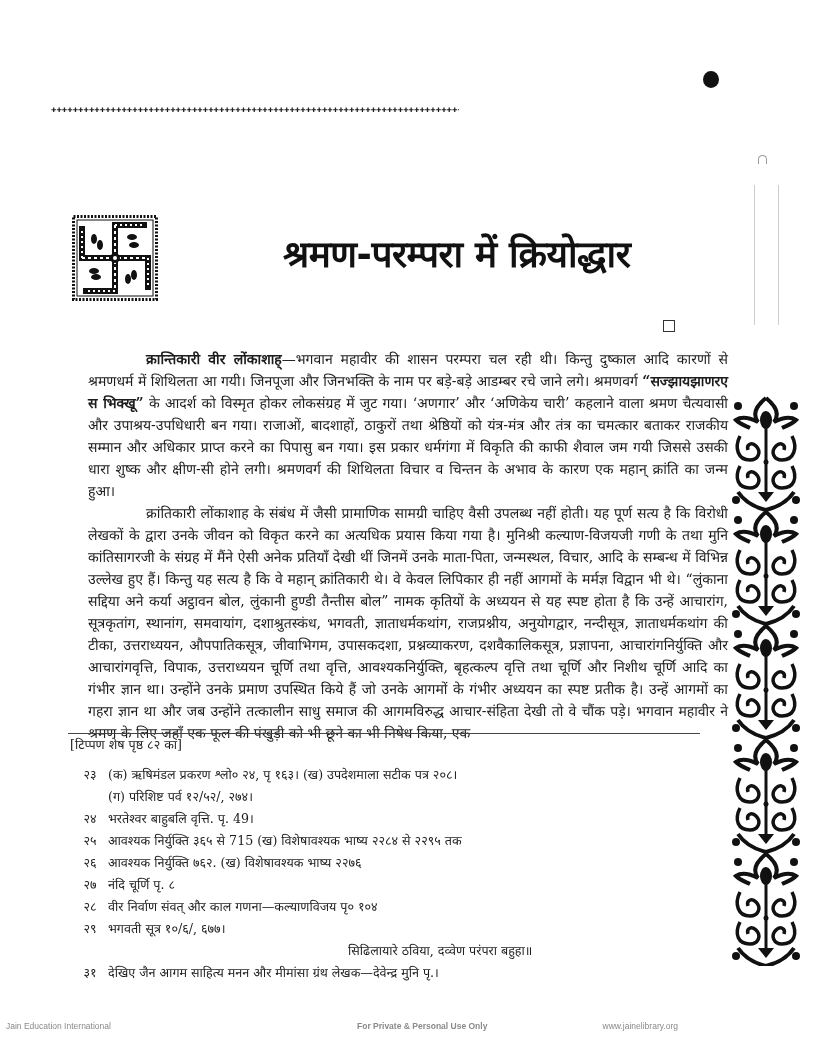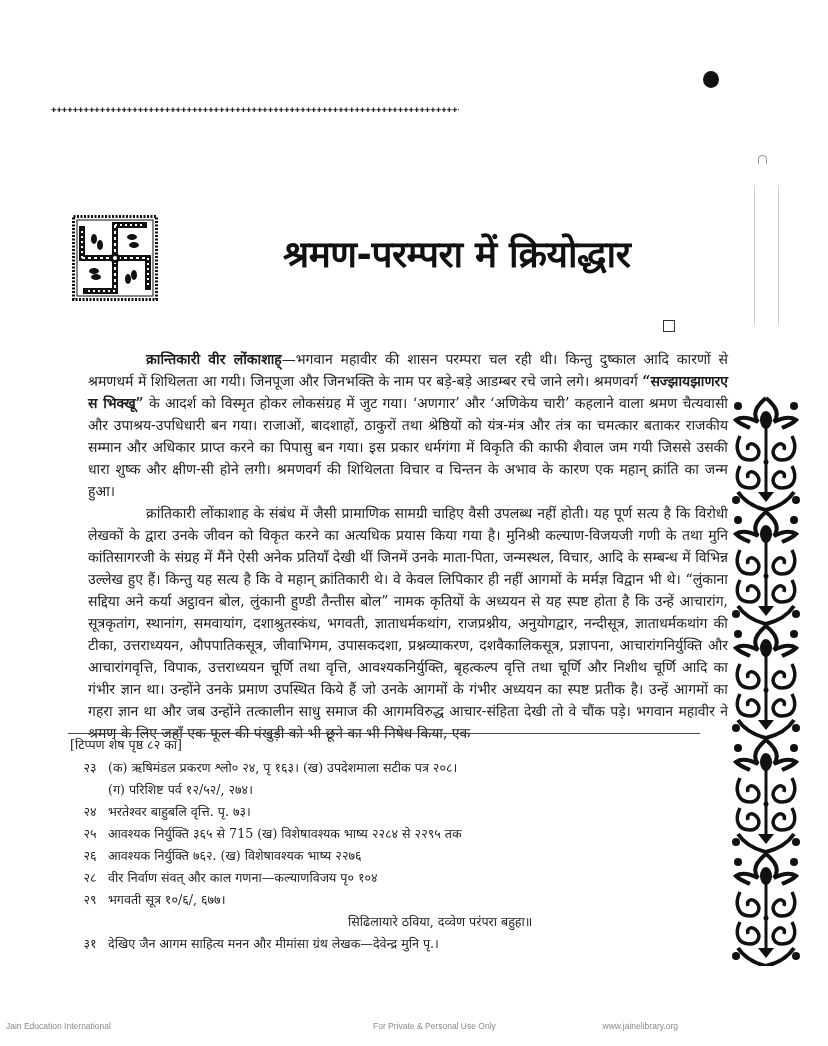--- a/index.html
+++ b/index.html
@@ -43,37 +43,37 @@
   .body-text p { margin: 0; text-indent: 58px; }
   .body-text b { font-weight: bold; }
   .sep-rule {
     position: absolute; left: 68px; top: 733px; width: 632px; height: 0;
     border-top: 1.6px solid #444;
   }
   .footnotes {
     position: absolute; left: 72px; top: 734px; width: 620px;
     font-size: 12.6px; line-height: 22px; color: #1c1c1c;
   }
-  .fn-head { margin: 0 0 1px -2px; }
+  .fn-head { margin: 0 0 8px -2px; }
   .fn { display: flex; }
   .fn .num { width: 36px; flex: none; text-align: center; }
   .fn .txt { flex: 1; white-space: nowrap; }
   .fn-cont { padding-left: 36px; white-space: nowrap; }
   .fn-verse2 { padding-left: 276px; white-space: nowrap; }
   .side-ornaments {
     position: absolute; left: 730px; top: 396px; width: 72px; height: 570px;
   }
   .side-ornaments svg { display: block; }
   .footer {
     position: absolute; top: 1021px; left: 0; width: 686px; height: 14px;
     font-family: "Liberation Sans", sans-serif; font-size: 8.5px; color: #8a8a8a;
   }
   .footer span { position: absolute; top: 0; }
   .footer .l { left: 6px; }
-  .footer .c { left: 373px; }
+  .footer .c { left: 357px; font-weight: bold; }
   .footer .r { right: 8px; }
 </style>
 </head>
 <body>
 
 <div class="dot-mark"></div>
 
 <div class="cross-rule">✚✚✚✚✚✚✚✚✚✚✚✚✚✚✚✚✚✚✚✚✚✚✚✚✚✚✚✚✚✚✚✚✚✚✚✚✚✚✚✚✚✚✚✚✚✚✚✚✚✚✚✚✚✚✚✚✚✚✚✚✚✚✚✚✚✚✚✚✚✚✚✚✚✚✚✚✚✚✚✚✚✚✚✚✚✚✚✚✚✚✚</div>
 
 <div class="faint-marks">
@@ -122,29 +122,33 @@
 
 <div class="footnotes">
   <div class="fn-head">[टिप्पण शेष पृष्ठ ८२ का]</div>
   <div class="fn">
     <span class="num">२३</span>
     <span class="txt">(क) ऋषिमंडल प्रकरण श्लो० २४, पृ १६३। (ख) उपदेशमाला सटीक पत्र २०८।</span>
   </div>
   <div class="fn-cont">(ग) परिशिष्ट पर्व १२/५२/, २७४।</div>
   <div class="fn">
     <span class="num">२४</span>
-    <span class="txt">भरतेश्वर बाहुबलि वृत्ति. पृ. ७३।</span>
+    <span class="txt">भरतेश्वर बाहुबलि वृत्ति. पृ. 49।</span>
   </div>
   <div class="fn">
     <span class="num">२५</span>
     <span class="txt">आवश्यक निर्युक्ति ३६५ से 715 (ख) विशेषावश्यक भाष्य २२८४ से २२९५ तक</span>
   </div>
   <div class="fn">
     <span class="num">२६</span>
     <span class="txt">आवश्यक निर्युक्ति ७६२. (ख) विशेषावश्यक भाष्य २२७६</span>
+  </div>
+  <div class="fn">
+    <span class="num">२७</span>
+    <span class="txt">नंदि चूर्णि पृ. ८</span>
   </div>
   <div class="fn">
     <span class="num">२८</span>
     <span class="txt">वीर निर्वाण संवत् और काल गणना—कल्याणविजय पृ० १०४</span>
   </div>
   <div class="fn">
     <span class="num">२९</span>
     <span class="txt">भगवती सूत्र १०/६/, ६७७।</span>
   </div>
   <div class="fn-verse2">सिढिलायारे ठविया, दव्वेण परंपरा बहुहा॥</div>

